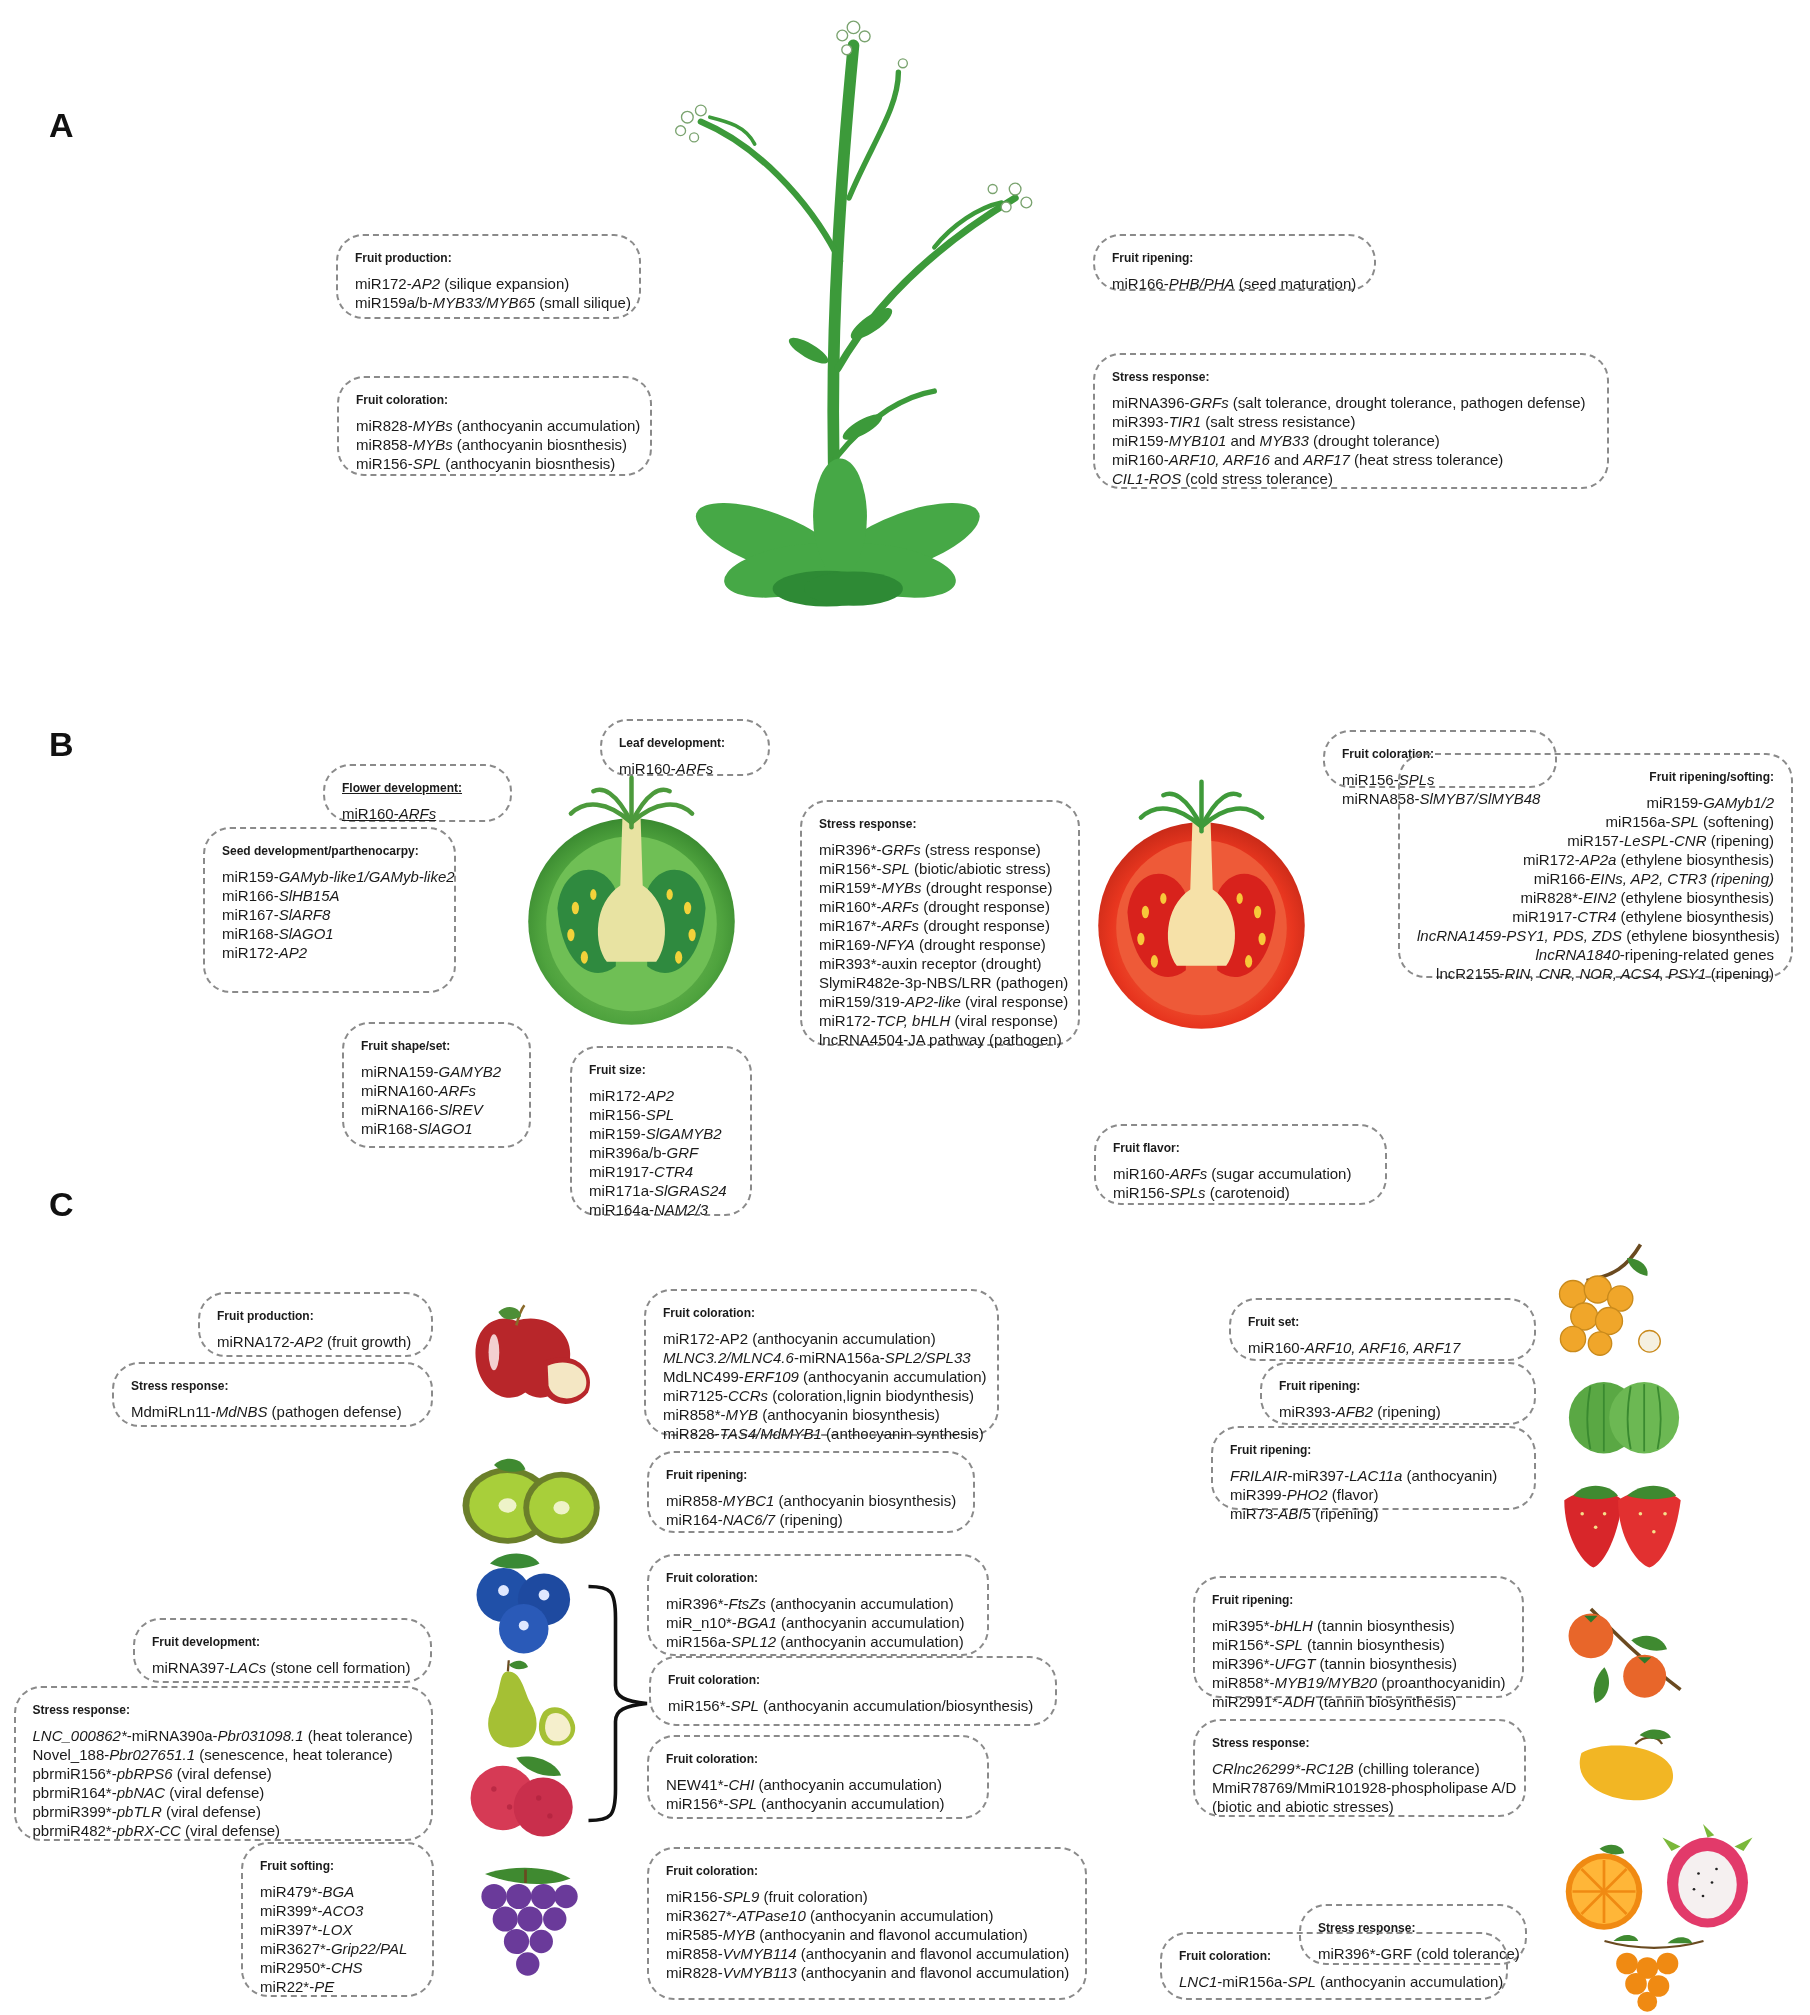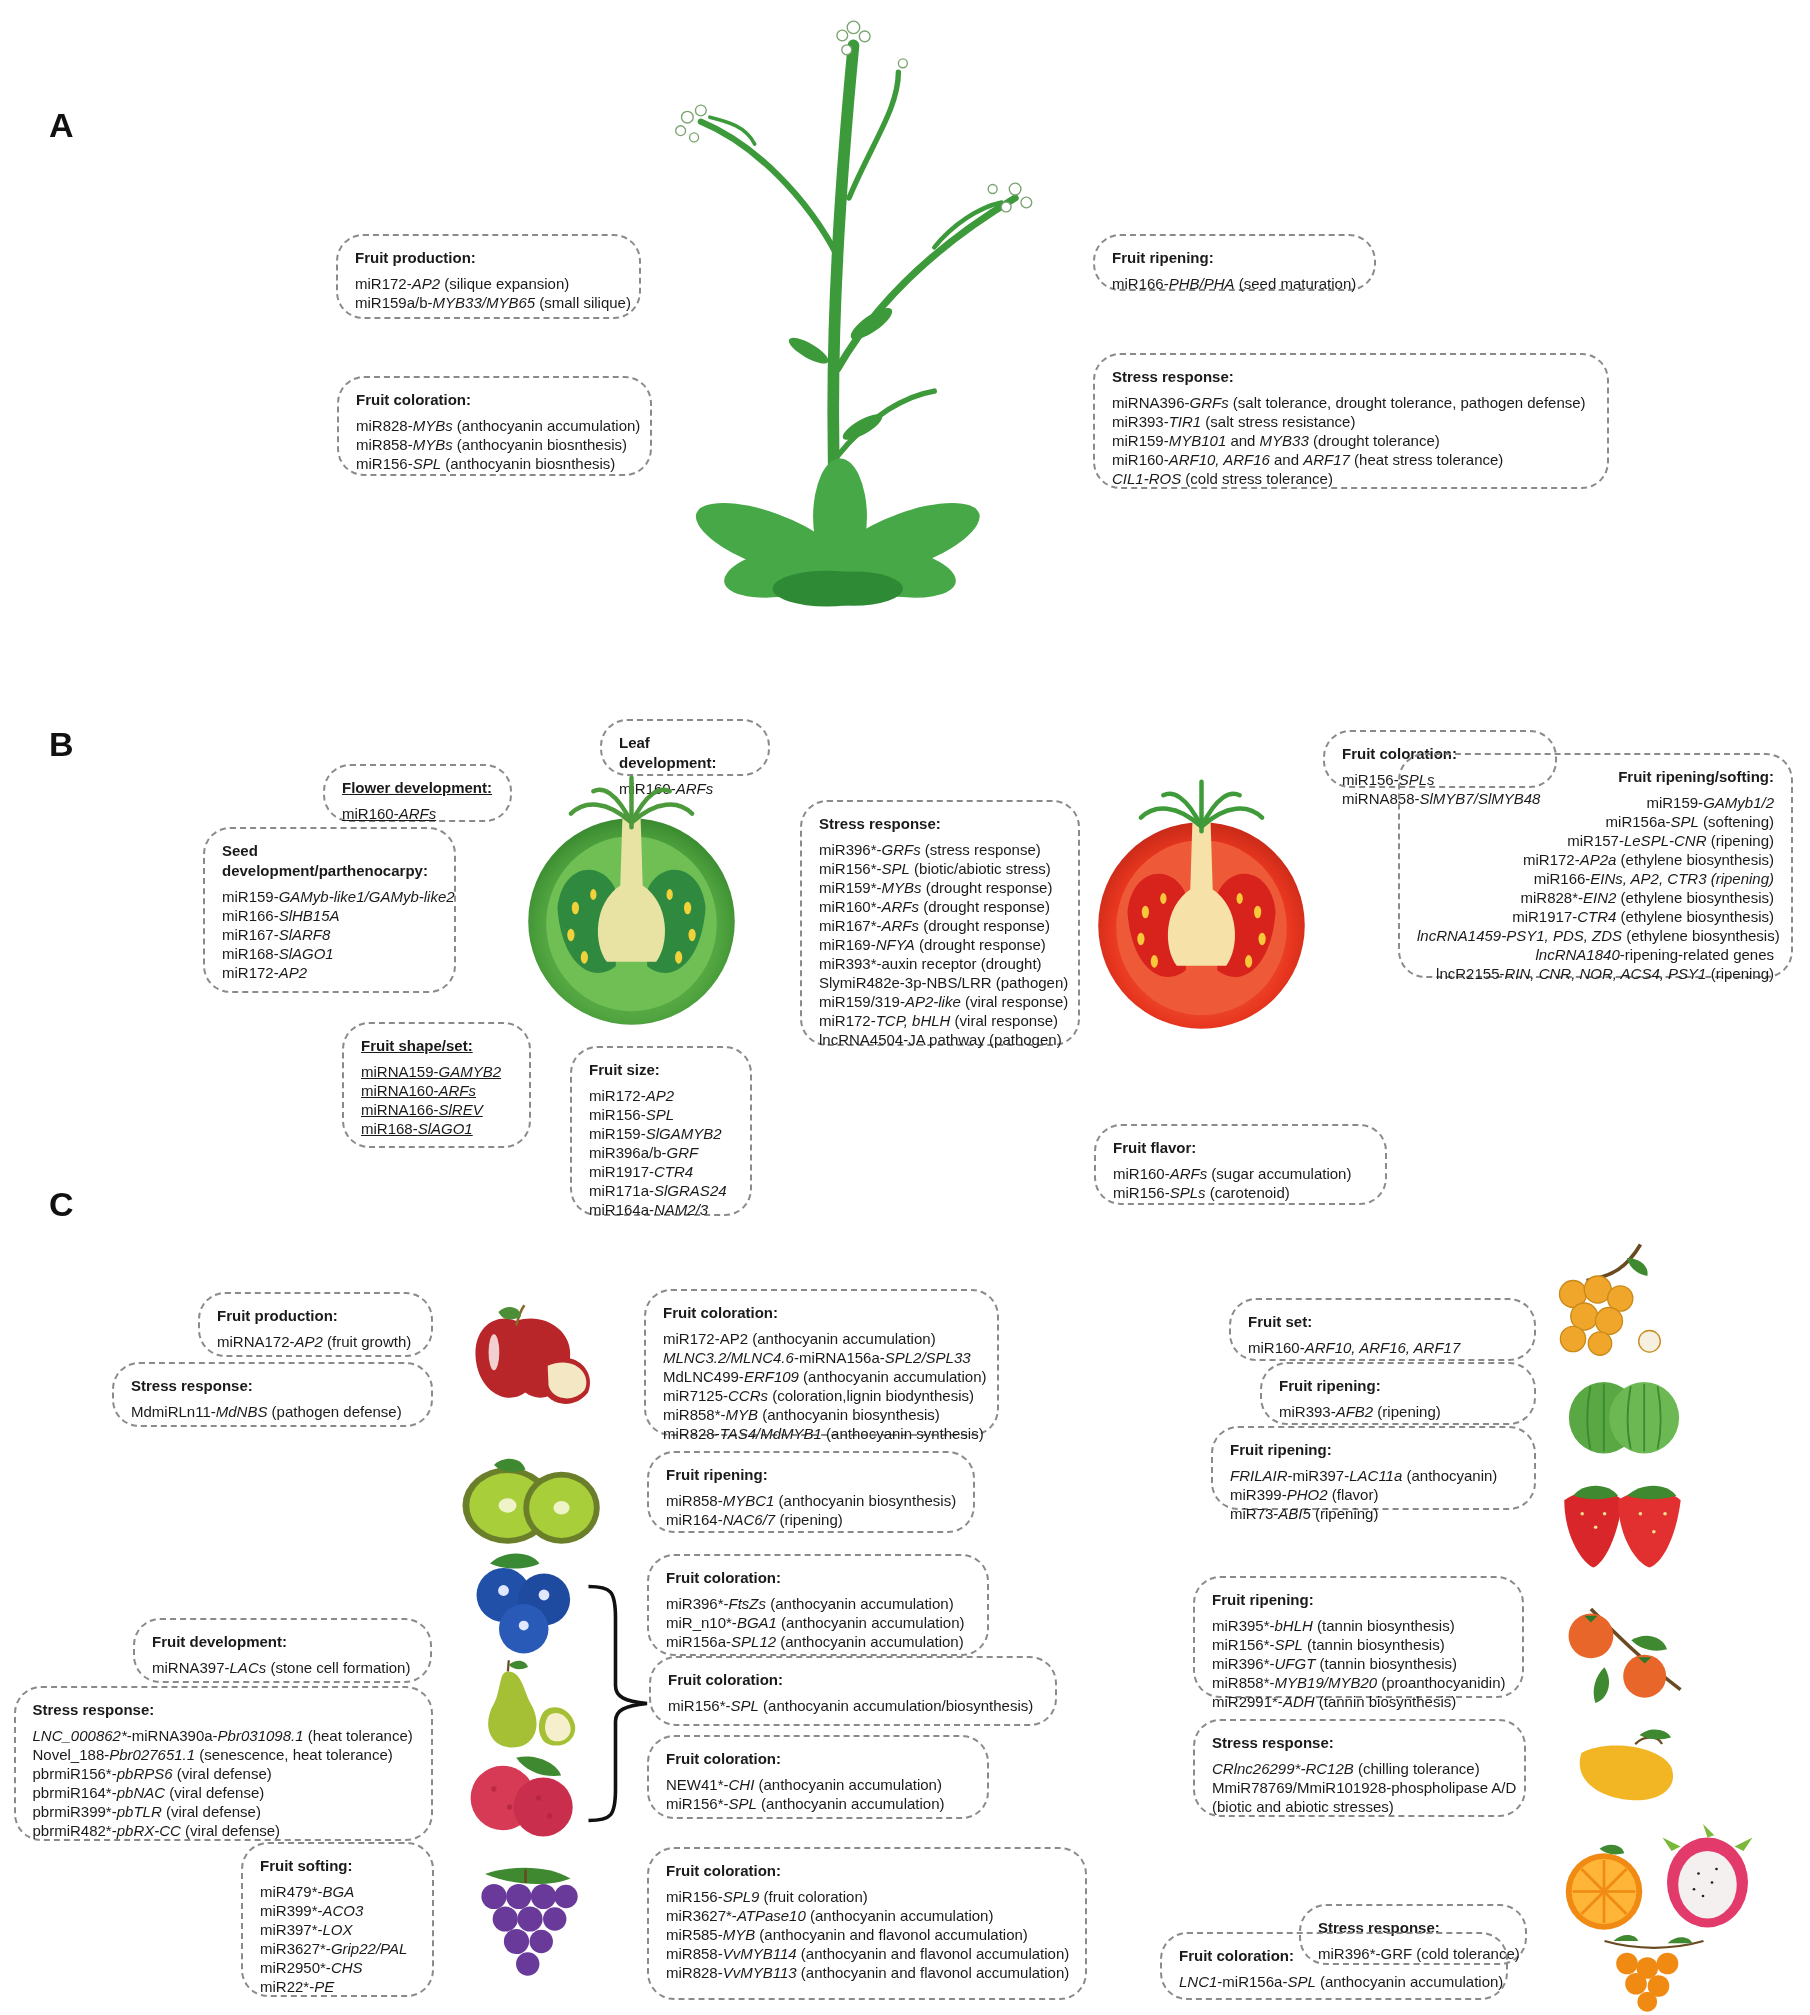--- a/index.html
+++ b/index.html
@@ -1,19 +1,19 @@
 <!DOCTYPE html>
 <html style="font-size:7.2px"><head>
 <meta charset="utf-8">
 <style>
   html, body { margin: 0; padding: 0; background: #ffffff; }
   body { width: 1811px; height: 2015px; position: relative; overflow: hidden; font-family: "Liberation Sans", sans-serif; color: #1a1a1a; }
   .panel-label { position: absolute; font-weight: bold; font-size: 34px; color: #111; }
   .box { position: absolute; border: 2.2px dashed #8a8a8a; border-radius: 27px; padding: 11.7px 17px 11.7px 17px; box-sizing: border-box; background: transparent; }
-  .box .title { font-weight: bold; font-size: 15px; line-height: 20px; margin-bottom: 6.3px; }
+  .box .title { font-weight: bold; font-size: 12px; line-height: 20px; margin-bottom: 6.3px; }
   .box .line { font-size: 15px; line-height: 19px; white-space: nowrap; }
   .box .line i { font-style: italic; }
   .art { position: absolute; }
   svg { display: block; }
 </style>
 </head>
 <body>
 
 <div class="panel-label" style="left:49px; top:106px;">A</div>
 <div class="panel-label" style="left:49px; top:725px;">B</div>
@@ -100,21 +100,21 @@
     <div class="line"><span>miR160-</span><i>ARFs</i></div>
   </div>
 <div class="box" style="left:203px; top:827px; width:253px; height:166px;">
     <div class="title">Seed development/parthenocarpy:</div>
     <div class="line"><span>miR159-</span><i>GAMyb-like1/GAMyb-like2</i></div>
     <div class="line"><span>miR166-</span><i>SlHB15A</i></div>
     <div class="line"><span>miR167-</span><i>SlARF8</i></div>
     <div class="line"><span>miR168-</span><i>SlAGO1</i></div>
     <div class="line"><span>miR172-</span><i>AP2</i></div>
   </div>
-<div class="box" style="left:342px; top:1022px; width:189px; height:126px;text-decoration:underline;">
+<div class="box" style="left:342px; top:1022px; width:189px; height:126px;">
     <div class="title">Fruit shape/set:</div>
     <div class="line"><span>miRNA159-</span><i>GAMYB2</i></div>
     <div class="line"><span>miRNA160-</span><i>ARFs</i></div>
     <div class="line"><span>miRNA166-</span><i>SlREV</i></div>
     <div class="line"><span>miR168-</span><i>SlAGO1</i></div>
   </div>
 <div class="box" style="left:570px; top:1046px; width:182px; height:170px;">
     <div class="title">Fruit size:</div>
     <div class="line"><span>miR172-</span><i>AP2</i></div>
     <div class="line"><span>miR156-</span><i>SPL</i></div>

